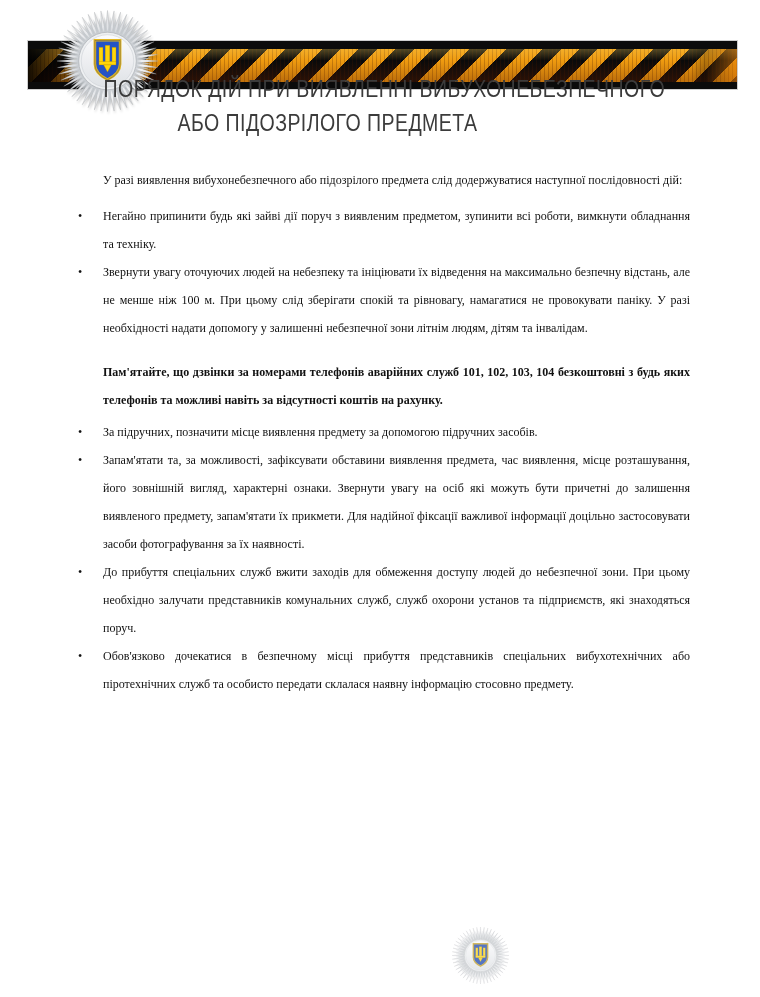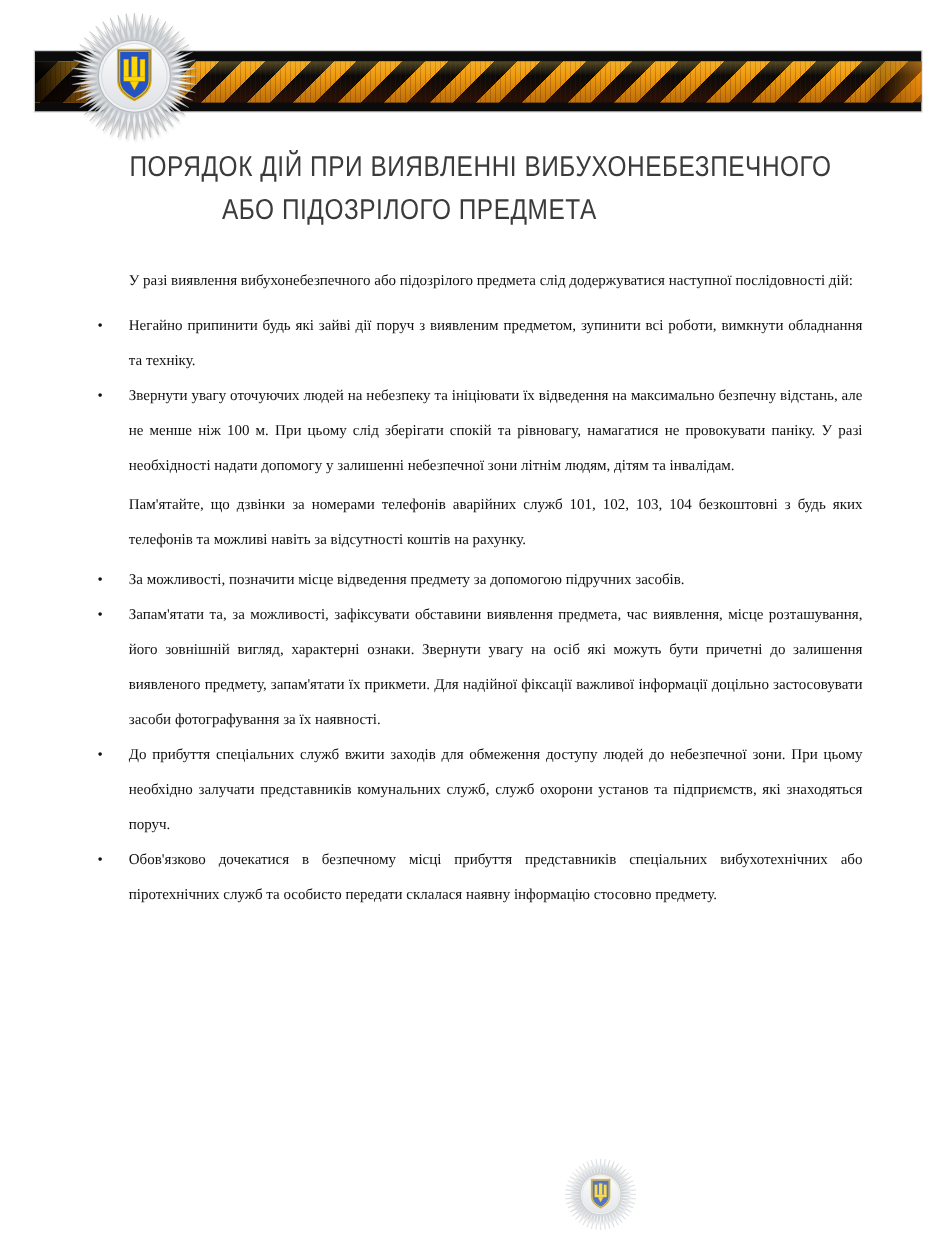--- a/index.html
+++ b/index.html
@@ -19,33 +19,33 @@
         background:linear-gradient(90deg, rgba(0,0,0,.9), rgba(0,0,0,0));}
   .hazard-stripes::after{content:"";position:absolute;right:0;top:0;bottom:0;width:46px;
         background:linear-gradient(270deg, rgba(232,130,10,.55), rgba(0,0,0,.25) 70%, rgba(0,0,0,0));}
 
   
   .badge{position:absolute;}
   .badge-top{left:57px;top:7px;width:101px;height:108px;filter:drop-shadow(1px 2px 1px rgba(0,0,0,.25));}
   .badge-bottom{left:452px;top:925px;width:57px;height:61px;opacity:.8;filter:saturate(.85);}
 
   
-  .content{position:relative;padding-top:116px;}
+  .content{position:relative;padding-top:72px;}
   .doc-title{margin:0 0 0 64px;width:527px;text-align:center;
         font-family:"Liberation Sans", sans-serif;font-weight:400;color:#3b3b3b;
         font-size:23px;line-height:34px;letter-spacing:.5px;}
   .doc-title .tline{display:block;transform:scaleX(.85);white-space:nowrap;}
 
   .body-col{margin-left:64px;width:626px;font-size:12px;line-height:28px;}
   .intro{margin:26px 0 0 0;text-align:justify;text-indent:39px;}
   ul.bullets{margin:8px 0 0 0;padding:0;list-style:none;}
   ul.bullets.second{margin-top:0;}
   ul.bullets li{position:relative;padding-left:39px;text-align:justify;}
   ul.bullets li::before{content:"\2022";position:absolute;left:14px;top:0;}
-  .note{margin:3px 0 4px 0;padding-left:39px;font-weight:400;text-align:justify;}
+  .note{margin:16px 0 4px 0;padding-left:39px;font-weight:700;text-align:justify;}
 </style>
 </head>
 <body>
 
 <svg width="0" height="0" style="position:absolute" aria-hidden="true">
   <defs>
     <linearGradient id="sg" x1="0" y1="0" x2="1" y2="1">
       <stop offset="0" stop-color="#ffffff"></stop>
       <stop offset="0.45" stop-color="#d6d9dd"></stop>
       <stop offset="0.7" stop-color="#f2f3f5"></stop>
@@ -97,21 +97,21 @@
           <li>Негайно припинити будь які зайві дії поруч з виявленим предметом, зупинити всі роботи, вимкнути обладнання та техніку.</li>
 
           <li>Звернути увагу оточуючих людей на небезпеку та ініціювати їх відведення на максимально безпечну відстань, але не менше ніж 100 м. При цьому слід зберігати спокій та рівновагу, намагатися не провокувати паніку. У разі необхідності надати допомогу у залишенні небезпечної зони літнім людям, дітям та інвалідам.</li>
 
         </ul>
 
       <p class="note">Пам'ятайте, що дзвінки за номерами телефонів аварійних служб 101, 102, 103, 104 безкоштовні з будь яких телефонів та можливі навіть за відсутності коштів на рахунку.</p>
 
       <ul class="bullets second">
 
-          <li>За можливості, позначити місце відведення предмету за допомогою підручних засобів.</li>
+          <li>За підручних, позначити місце виявлення предмету за допомогою підручних засобів.</li>
 
           <li>Запам'ятати та, за можливості, зафіксувати обставини виявлення предмета, час виявлення, місце розташування, його зовнішній вигляд, характерні ознаки. Звернути увагу на осіб які можуть бути причетні до залишення виявленого предмету, запам'ятати їх прикмети. Для надійної фіксації важливої інформації доцільно застосовувати засоби фотографування за їх наявності.</li>
 
           <li>До прибуття спеціальних служб вжити заходів для обмеження доступу людей до небезпечної зони. При цьому необхідно залучати представників комунальних служб, служб охорони установ та підприємств, які знаходяться поруч.</li>
 
           <li>Обов'язково дочекатися в безпечному місці прибуття представників спеціальних вибухотехнічних або піротехнічних служб та особисто передати склалася наявну інформацію стосовно предмету.</li>
         </ul>
     </div>
   </div>
 

